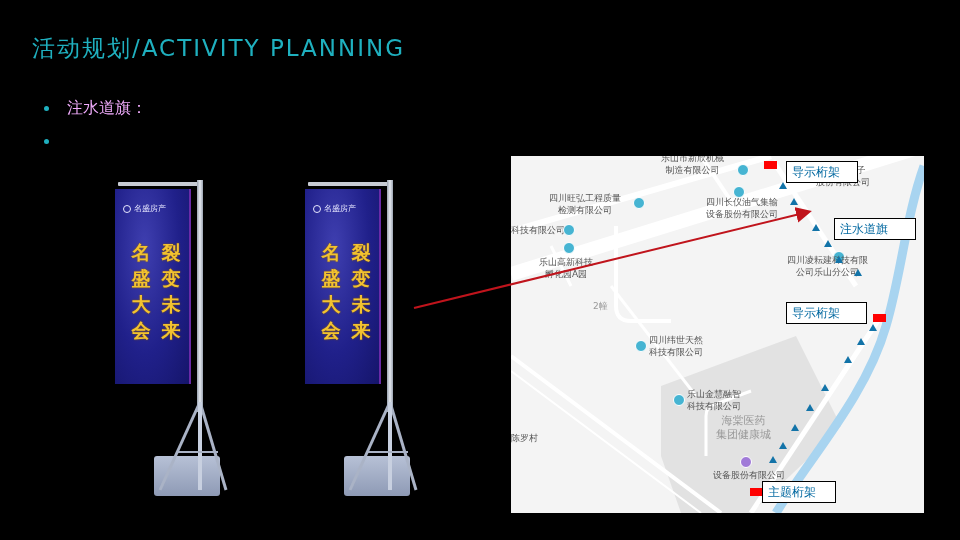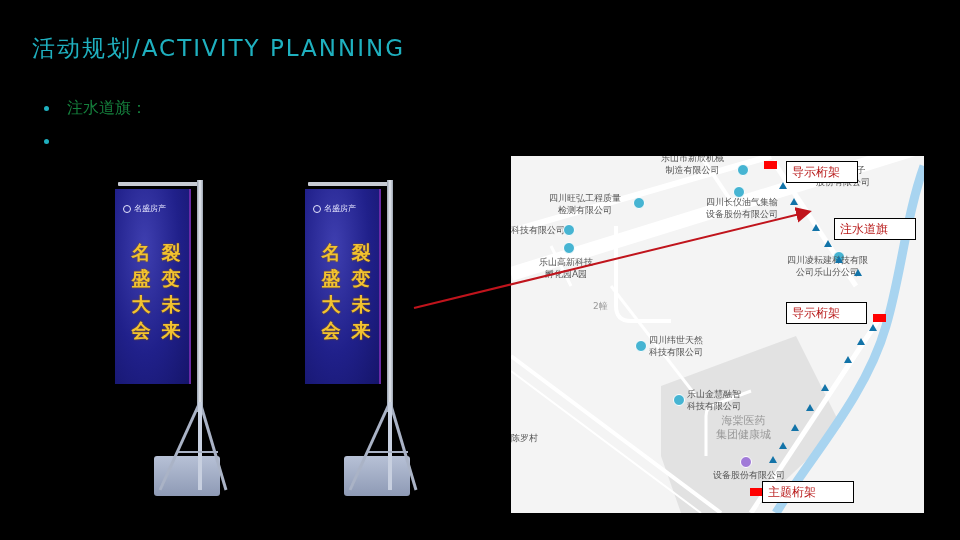--- a/index.html
+++ b/index.html
@@ -1,38 +1,38 @@
 <!DOCTYPE html>
 <html><head>
 <meta charset="utf-8">
 <style>
   html, body { margin:0; padding:0; }
   body { width:960px; height:540px; background:#000; position:relative; overflow:hidden; font-family:"DejaVu Sans","Liberation Sans",sans-serif; }
   .title { position:absolute; left:32px; top:33px; color:#1fb0bf; font-size:23px; letter-spacing:2px; white-space:nowrap; }
-  .bullets { position:absolute; left:40px; top:92px; color:#15803d; font-size:16px; }
+  .bullets { position:absolute; left:40px; top:92px; color:#f0abfc; font-size:16px; }
   .bullet { height:33px; display:flex; align-items:center; white-space:nowrap; }
   .bullet .dot { display:inline-block; width:5px; height:5px; border-radius:50%; background:#1fb0bf; margin:0 18px 0 4px; }
 
   .flag { position:absolute; width:130px; height:330px; }
   .flag .topbar { position:absolute; left:18px; top:12px; width:82px; height:4px; background:#c8ccd4; border-radius:1px; }
   .flag .pole { position:absolute; left:97px; top:10px; width:6px; height:232px; background:linear-gradient(90deg,#9aa3b0,#e6eaf0,#9aa3b0); }
   .flag .banner { position:absolute; left:15px; top:19px; width:76px; height:195px; background:radial-gradient(ellipse at 40% 30%, #3f3fb0 0%, #20208a 55%, #15156a 100%); border-right:2px solid #6a2aa8; box-sizing:border-box; }
   .flag .brand { position:absolute; left:8px; top:14px; color:#e8e8ff; font-size:8px; display:flex; align-items:center; gap:3px; white-space:nowrap; }
   .flag .brand .logo { width:8px; height:8px; border-radius:50%; border:1px solid #e8e8ff; box-sizing:border-box; }
   .flag .slogan { position:absolute; left:15px; top:52px; display:grid; grid-template-columns:22px 22px; column-gap:8px; row-gap:4px; }
   .flag .slogan span { color:#f2c230; font-size:19px; font-weight:bold; line-height:22px; text-align:center; text-shadow:0 0 2px #8a5a00; }
   .flag .tripod { position:absolute; left:38px; top:232px; width:90px; height:90px; }
   .flag .base { position:absolute; left:54px; top:286px; width:66px; height:40px; background:linear-gradient(#b7c1d6,#8e9ab5); border-radius:3px; }
 
   .map { position:absolute; left:511px; top:156px; width:413px; height:357px; background:#f4f4f4; overflow:hidden; }
   .map svg { position:absolute; left:0; top:0; }
   .poi { position:absolute; font-size:9px; color:#555; line-height:12px; text-align:center; white-space:nowrap; }
   .poi-icon { position:absolute; width:10px; height:10px; border-radius:50%; background:#46b4d2; border:1px solid #fff; }
   .poi-icon.hotel { background:#a07ad8; }
-  .label-box { position:absolute; border:1px solid #000; background:#fff; font-size:12px; color:#b91c1c; display:flex; align-items:center; padding-left:5px; box-sizing:border-box; white-space:nowrap; }
+  .label-box { position:absolute; border:1px solid #000; background:#fff; font-size:12px; color:#0369a1; display:flex; align-items:center; padding-left:5px; box-sizing:border-box; white-space:nowrap; }
   .red-rect { position:absolute; width:13px; height:8px; background:#ff0000; }
   .tri { position:absolute; width:0; height:0; border-left:4px solid transparent; border-right:4px solid transparent; border-bottom:7px solid #1273a8; }
 
   .arrow { position:absolute; left:0; top:0; pointer-events:none; }
 </style>
 </head>
 <body>
 
 <div class="title">活动规划/ACTIVITY  PLANNING</div>
 
@@ -162,21 +162,21 @@
   <div class="tri" style="left:333px; top:200px;"></div>
   <div class="tri" style="left:310px; top:228px;"></div>
   <div class="tri" style="left:295px; top:248px;"></div>
   <div class="tri" style="left:280px; top:268px;"></div>
   <div class="tri" style="left:268px; top:286px;"></div>
   <div class="tri" style="left:258px; top:300px;"></div>
 
   <div class="label-box" style="left:275px; top:5px; width:72px; height:22px;">导示桁架</div>
   <div class="label-box" style="left:323px; top:62px; width:82px; height:22px;">注水道旗</div>
   <div class="label-box" style="left:275px; top:146px; width:81px; height:22px;">导示桁架</div>
-  <div class="label-box" style="left:251px; top:325px; width:92px; height:22px;">主题桁架</div>
+  <div class="label-box" style="left:251px; top:325px; width:74px; height:22px;">主题桁架</div>
 </div>
 
 <svg class="arrow" width="960" height="540" viewBox="0 0 960 540">
   <defs>
     <marker id="ah" markerWidth="8" markerHeight="8" refX="6" refY="4" orient="auto">
       <path d="M0,0 L8,4 L0,8 z" fill="#c0141c"></path>
     </marker>
   </defs>
   <line x1="414" y1="308" x2="808" y2="212" stroke="#c0141c" stroke-width="2" marker-end="url(#ah)"></line>
 </svg>

